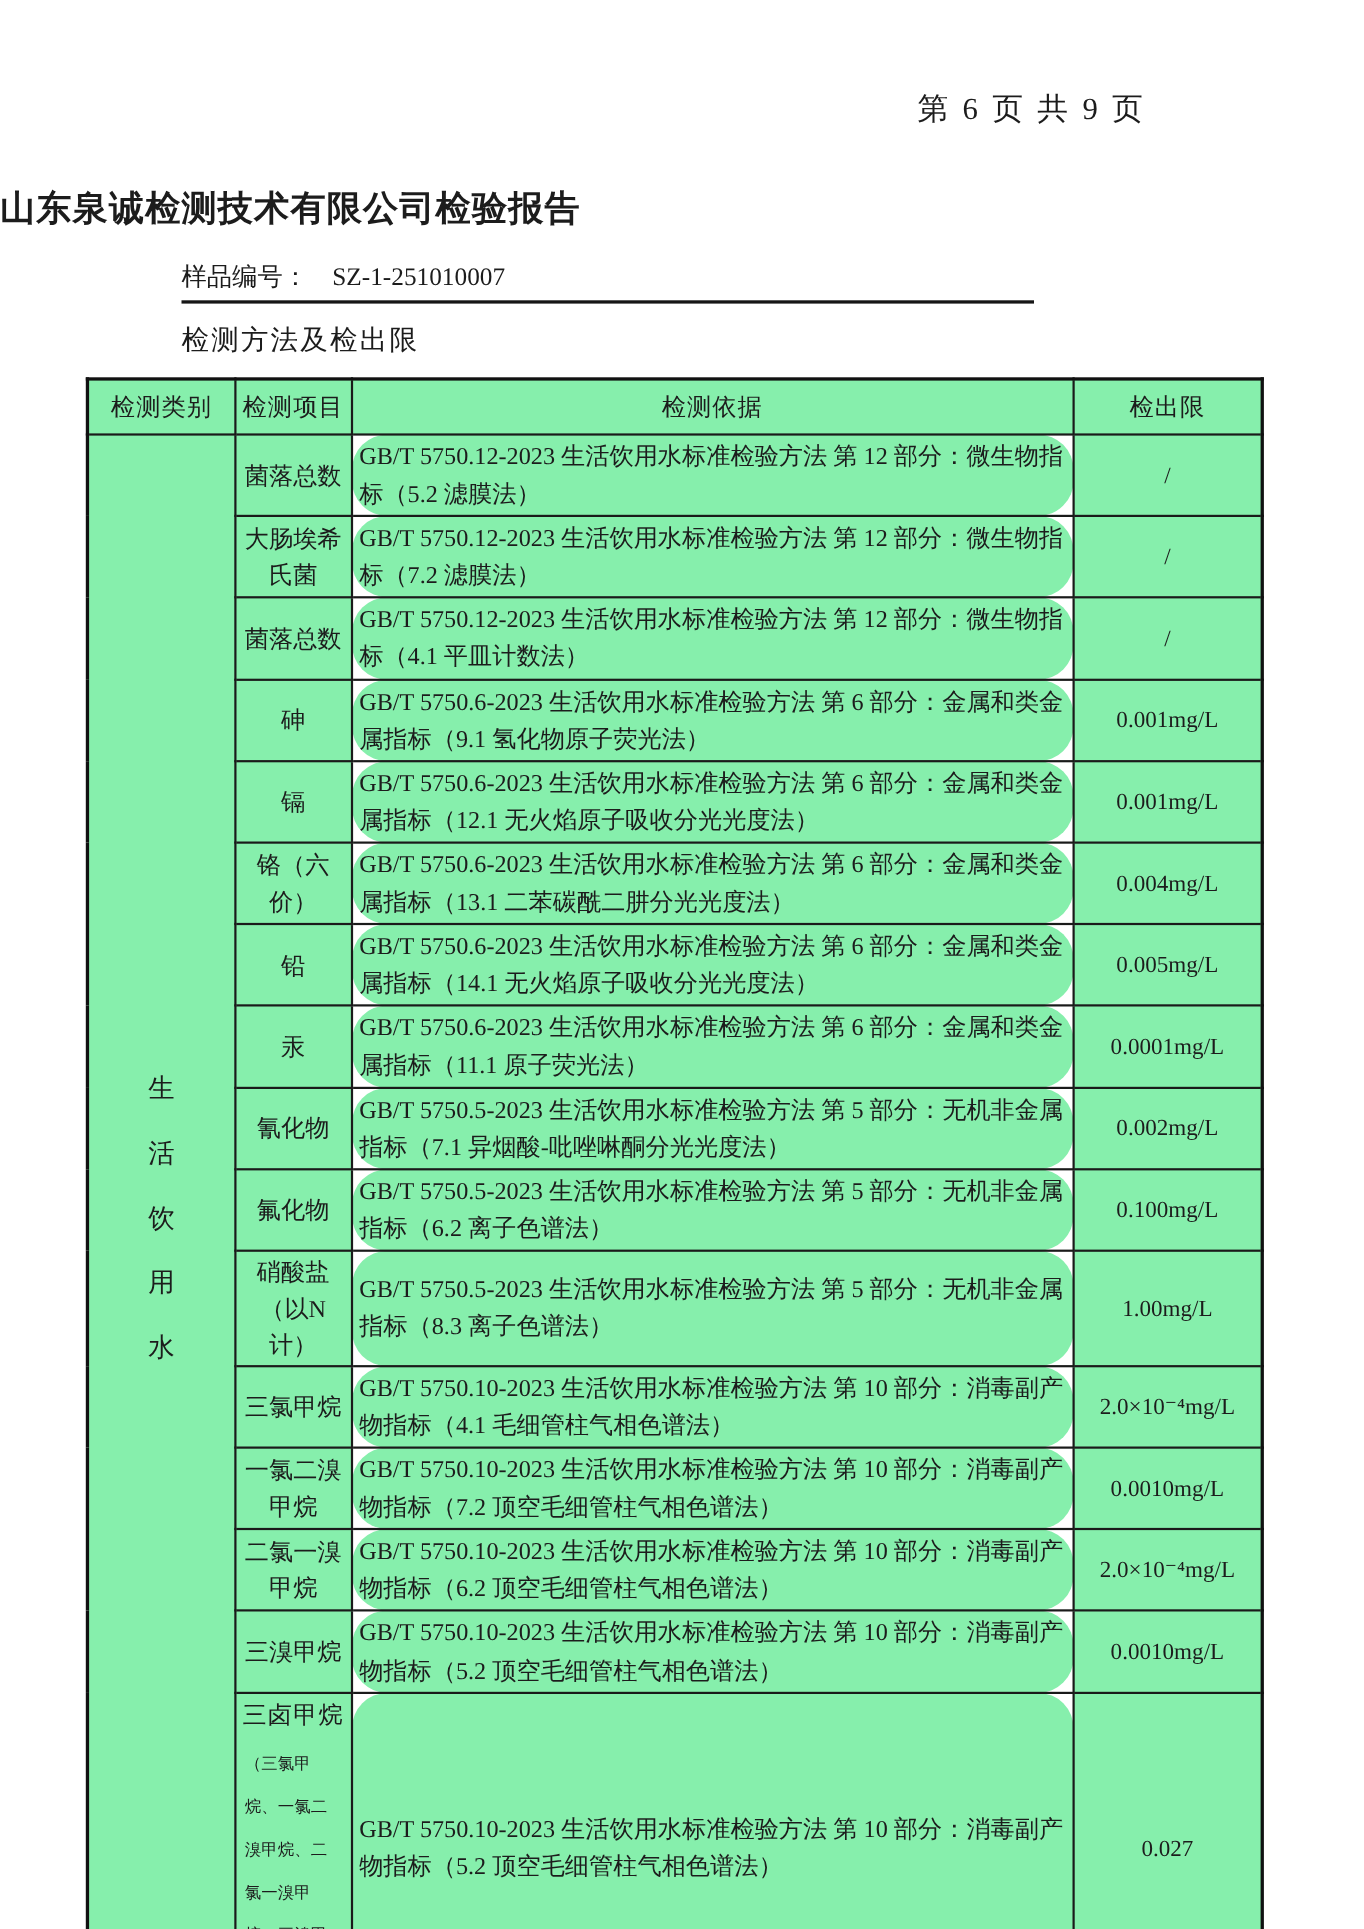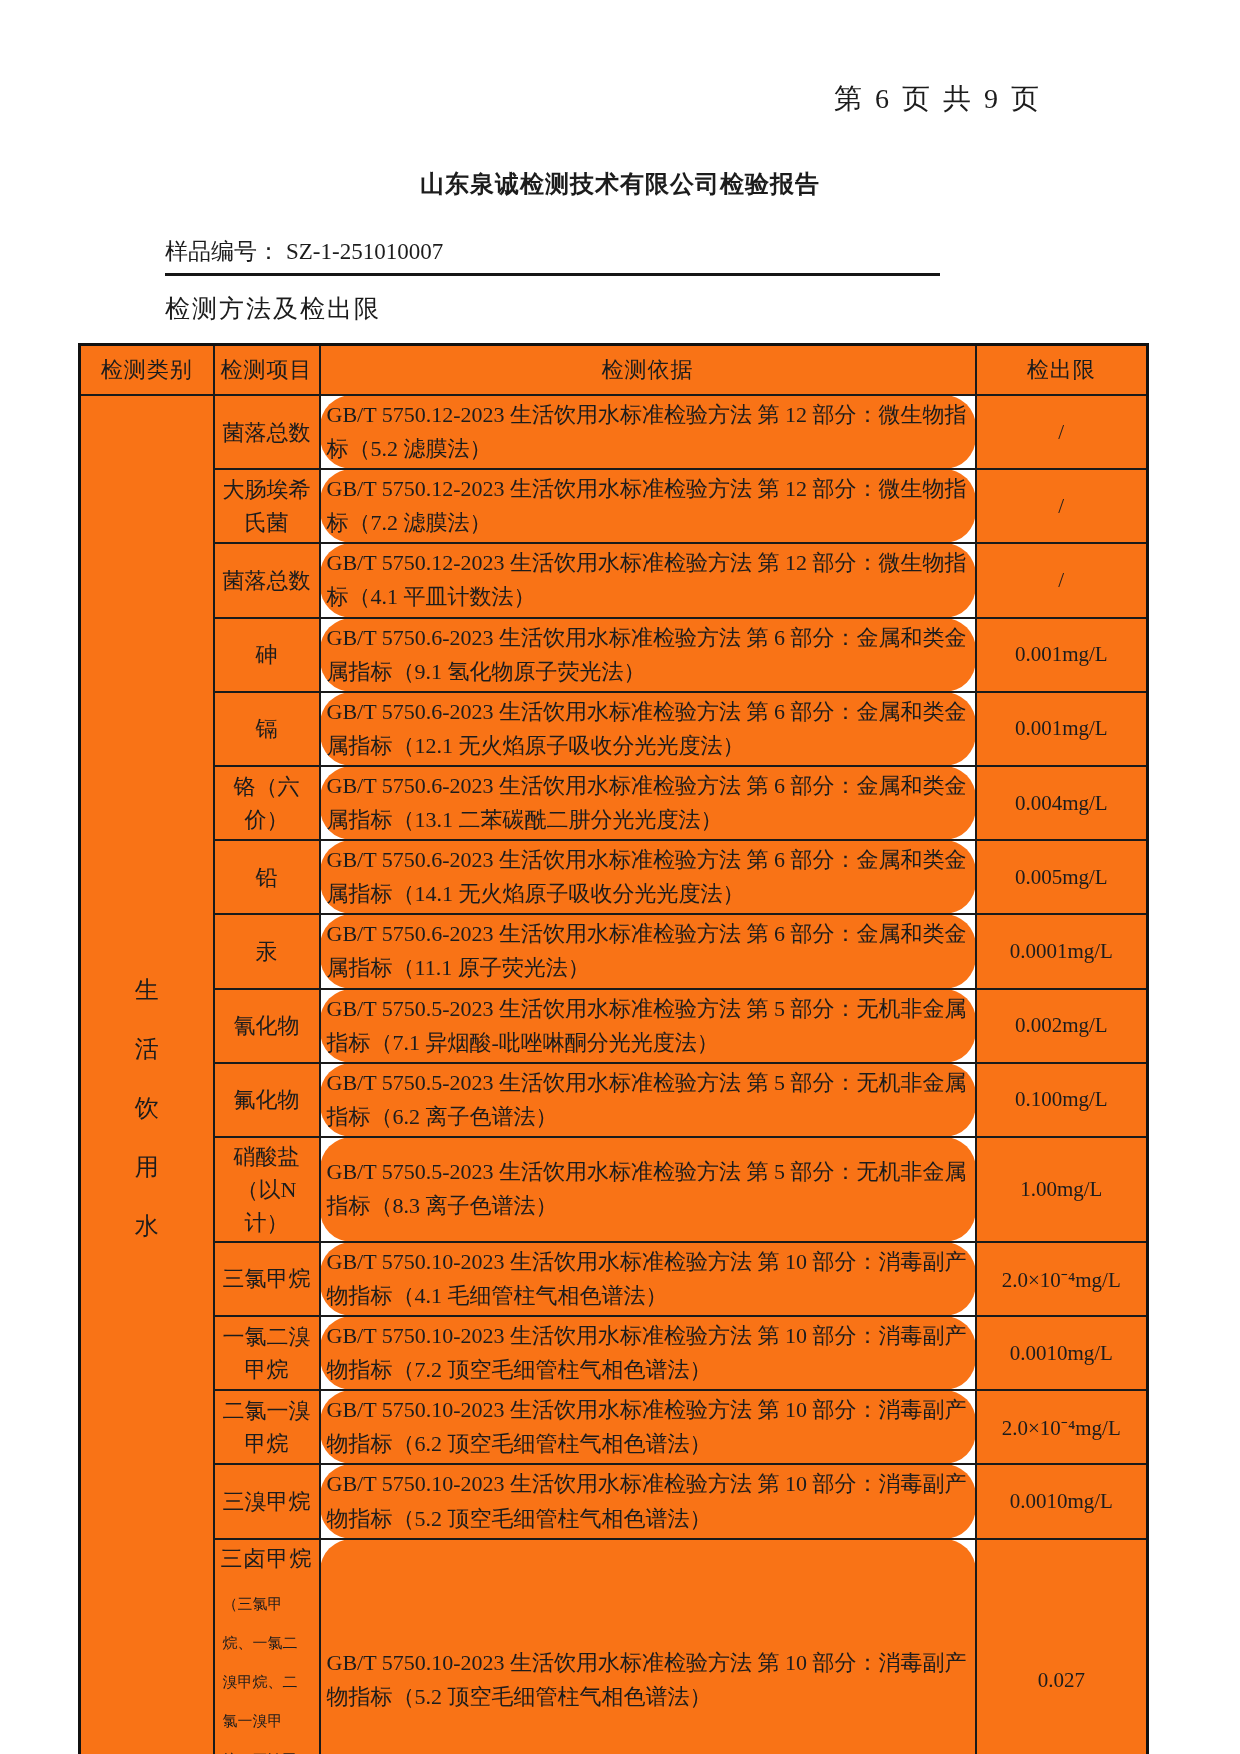--- a/index.html
+++ b/index.html
@@ -23,37 +23,36 @@
     right: 198px;
     font-size: 28px;
     letter-spacing: 3px;
     white-space: nowrap;
   }
   .report-title {
     position: absolute;
     top: 168px;
     left: 0;
     width: 100%;
-    text-align: center;
-    font-size: 24px;
+    font-size: 32px;
     font-weight: bold;
     letter-spacing: 1px;
   }
   .sample-line {
     position: absolute;
     top: 236px;
     left: 165px;
     width: 775px;
     border-bottom: 3px solid #161616;
     padding-bottom: 6px;
     font-size: 23px;
   }
   .sample-line .num {
     font-family: "Liberation Serif", "DejaVu Serif", serif;
-    margin-left: 6px;
+    margin-left: 22px;
   }
   .section-heading {
     position: absolute;
     top: 292px;
     left: 165px;
     font-size: 25px;
     font-weight: normal;
     letter-spacing: 2px;
   }
   table.methods {
@@ -62,22 +61,21 @@
     top: 343px;
     width: 1068px;
     border-collapse: collapse;
     table-layout: fixed;
     font-size: 22px;
   }
   table.methods td {
     border: 2px solid #1a1a1a;
     vertical-align: middle;
     padding: 2px 6px;
-    background: #f97316;
-    font-family: Liberation Serif, serif;
+    background: #86efac;
   }
   table.methods {
     border: 3px solid #111111;
   }
   tr.head td {
     height: 44px;
     text-align: center;
     font-size: 22px;
     letter-spacing: 1px;
   }

